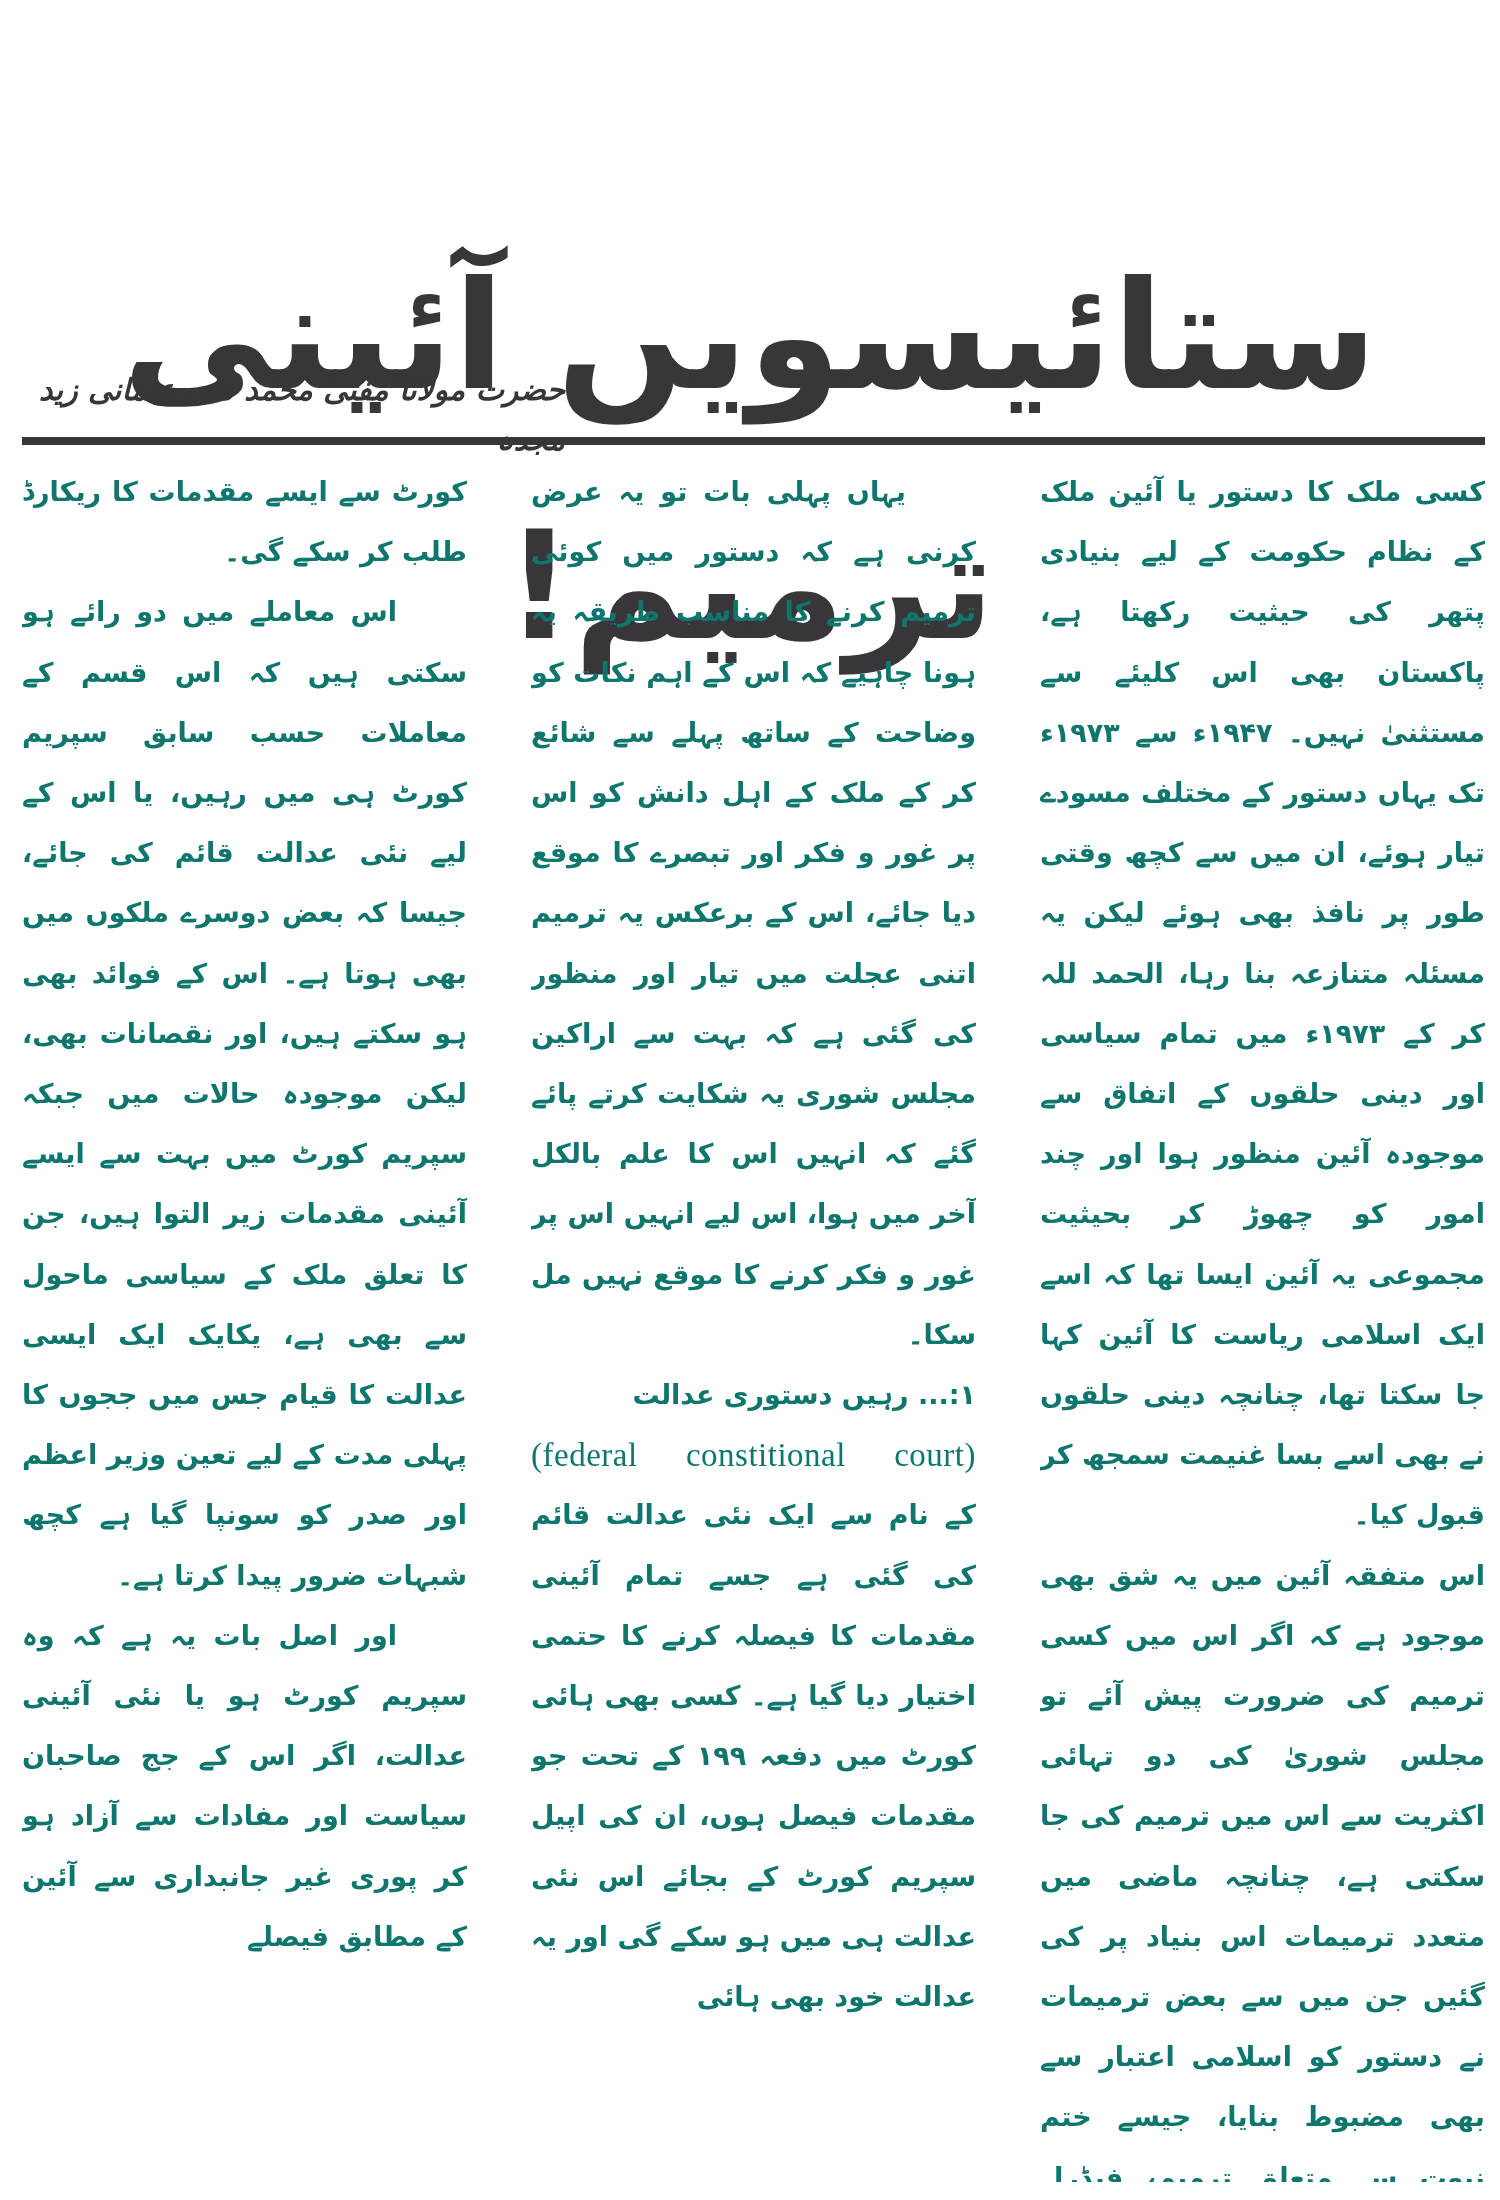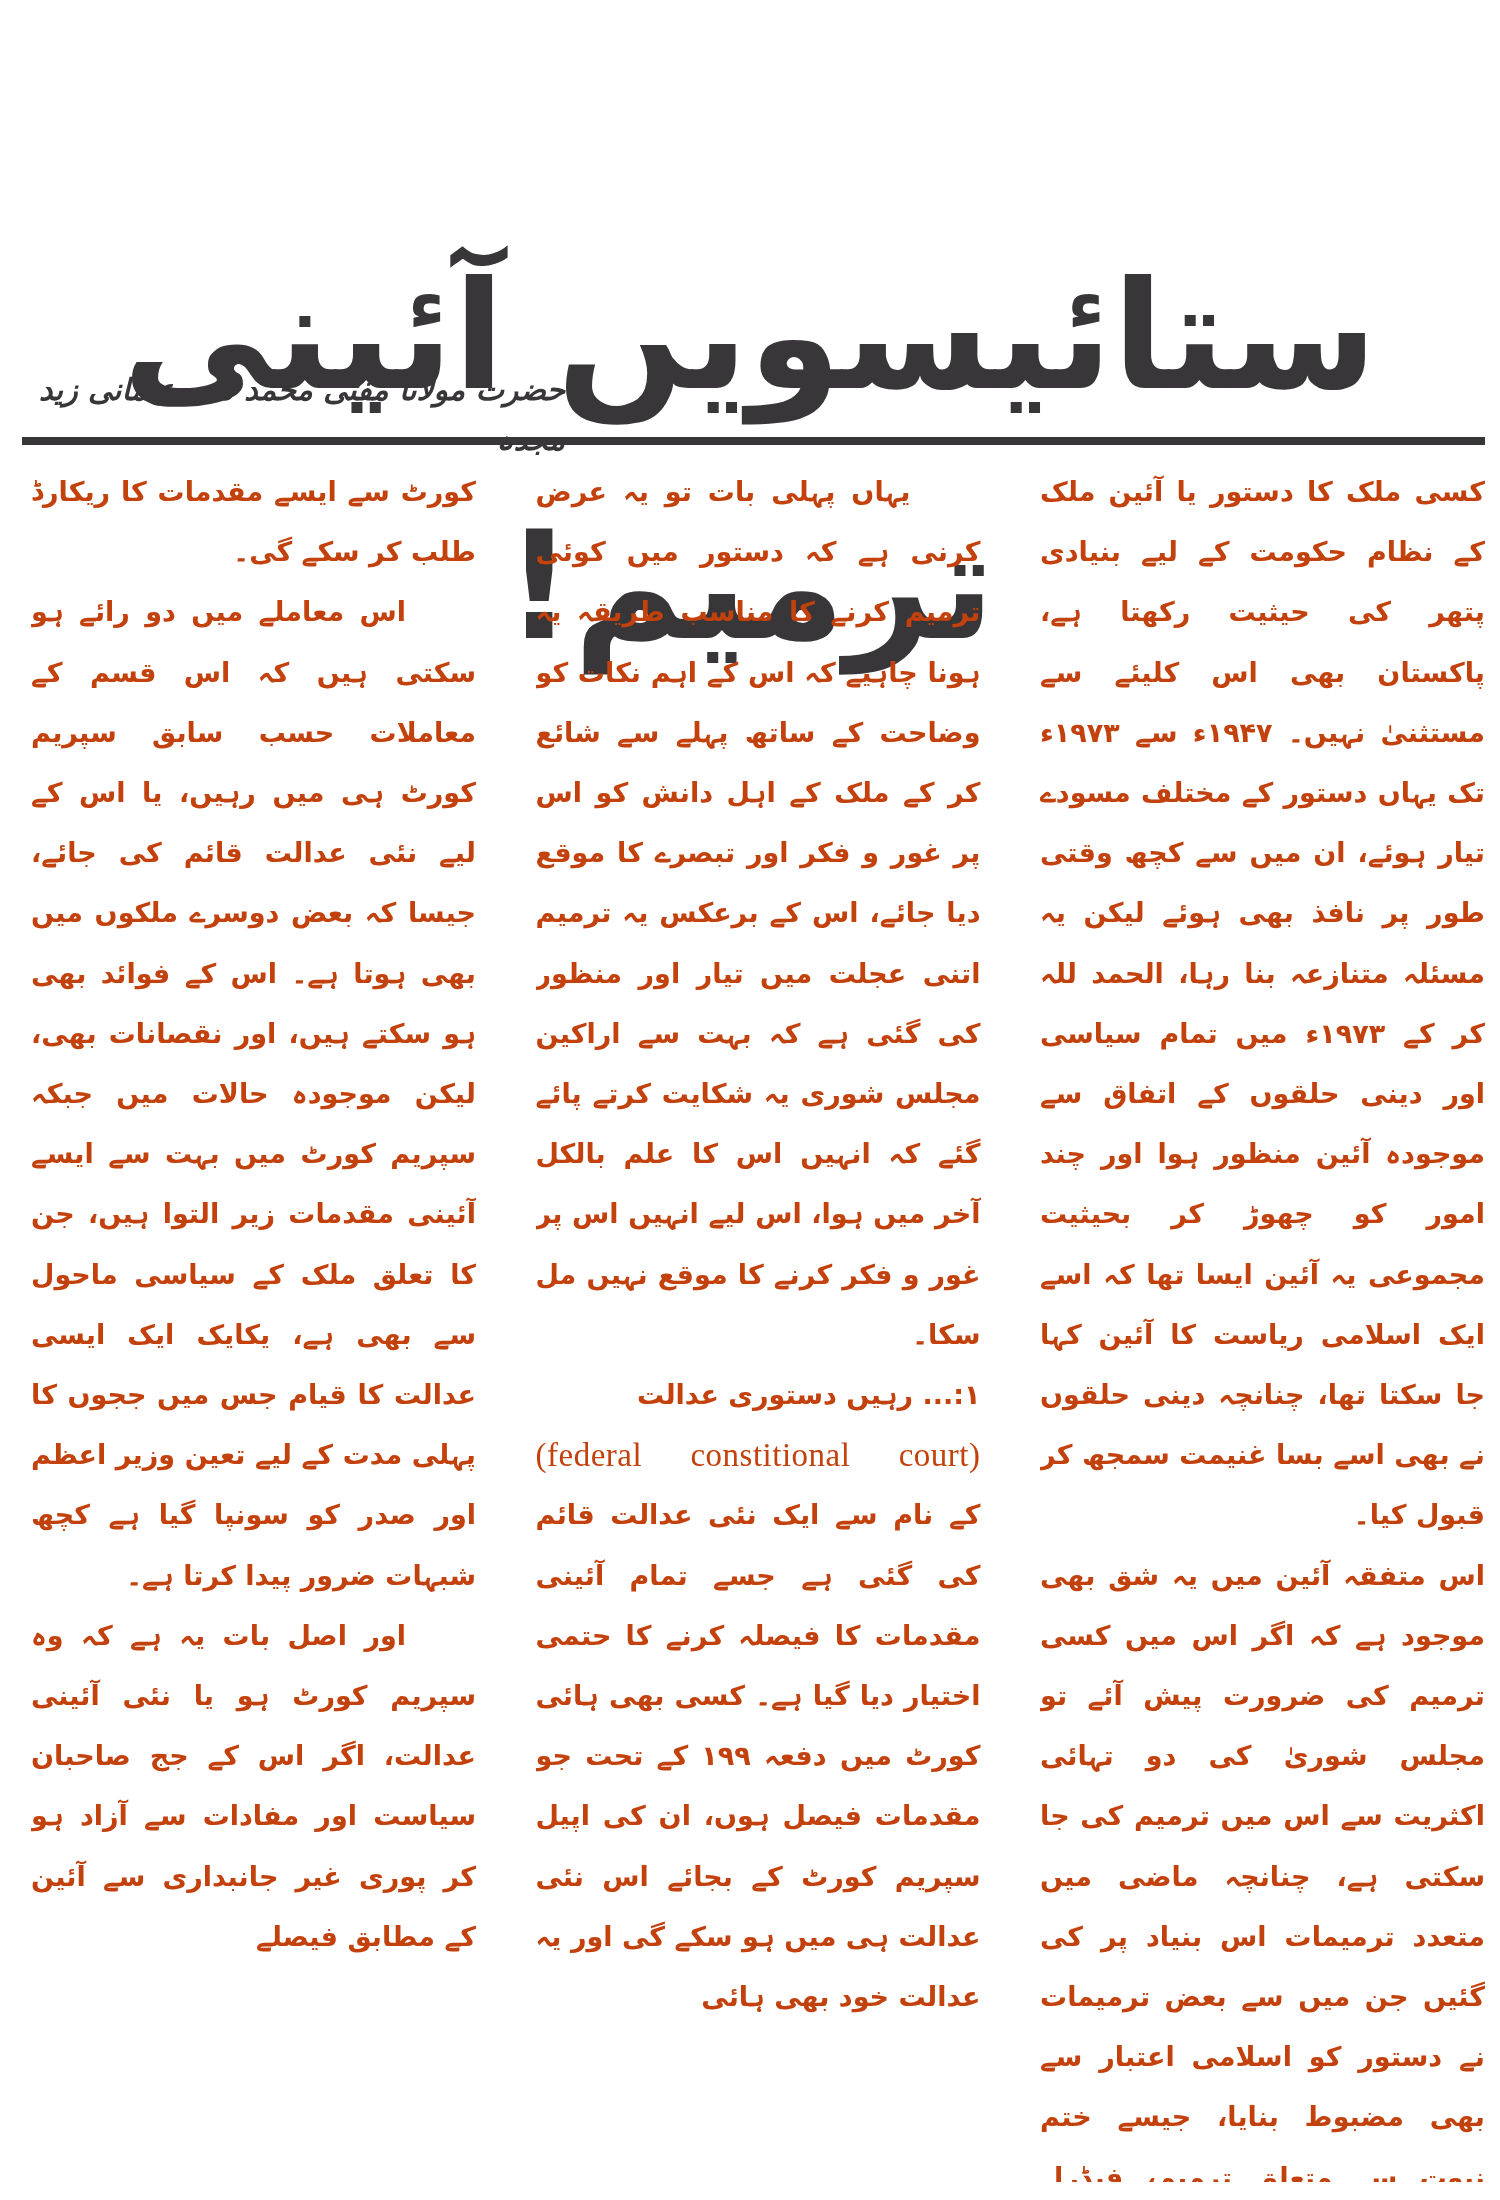--- a/index.html
+++ b/index.html
@@ -70,23 +70,22 @@
     .column {
       width: 445px;
       height: 100%;
       direction: rtl;
       text-align: justify;
       text-align-last: right;
       font-family: "DejaVu Sans", sans-serif;
       font-weight: bold;
       font-size: 27px;
       line-height: 60.2px;
-      color: #c2410c;
+      color: #0f766e;
       overflow: hidden;
-      margin-left: 9px;
     }
     .column p {
       margin: 0;
       padding: 0;
     }
     .column p.indent {
       text-indent: 70px;
     }
     .latin {
       direction: ltr;

